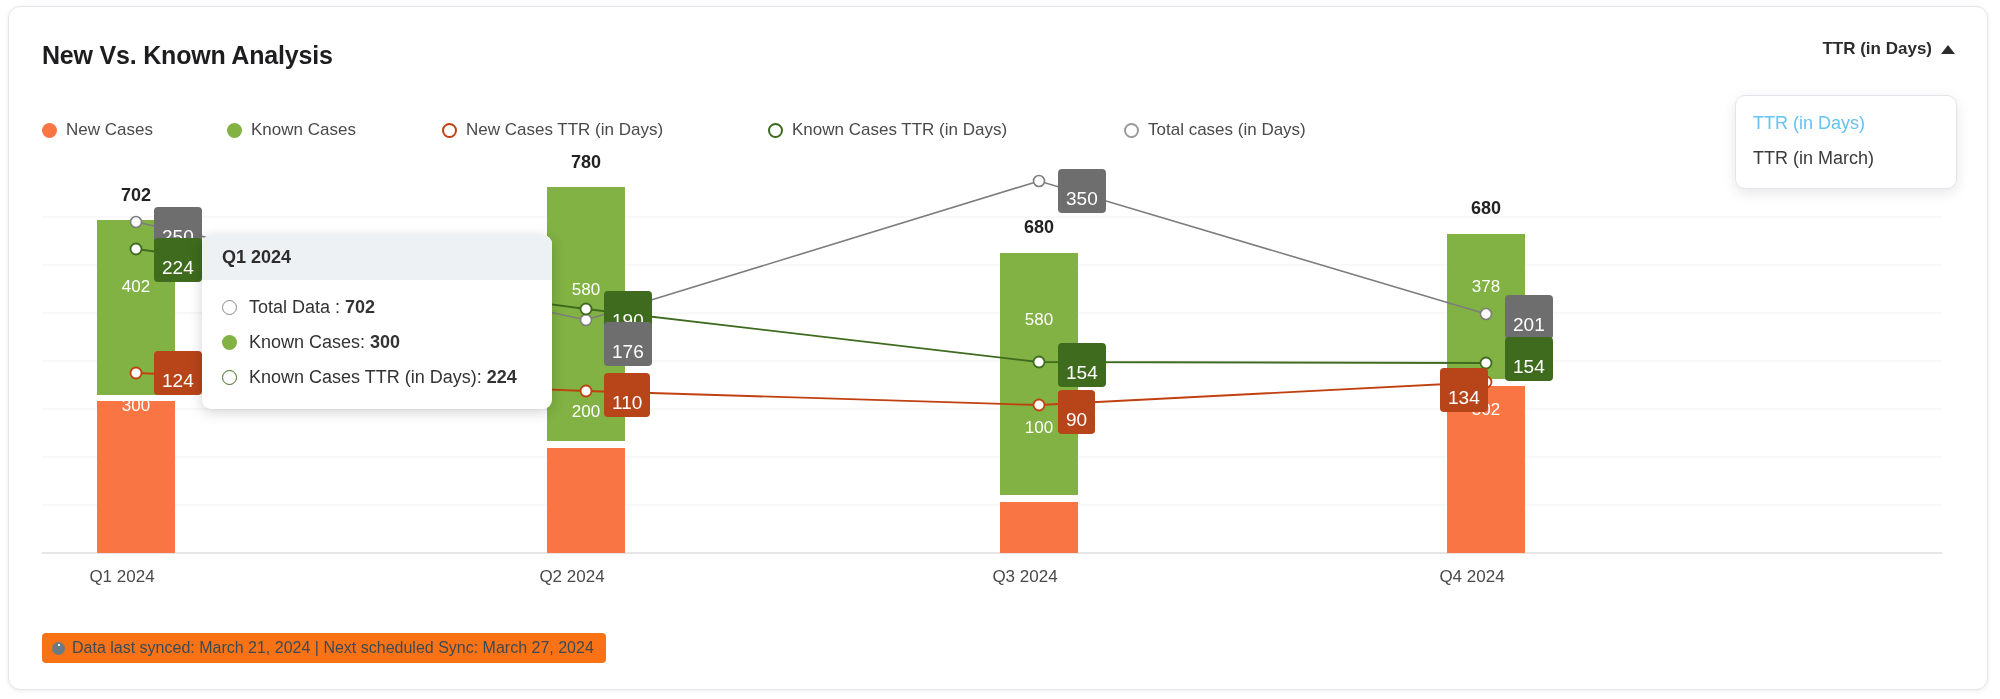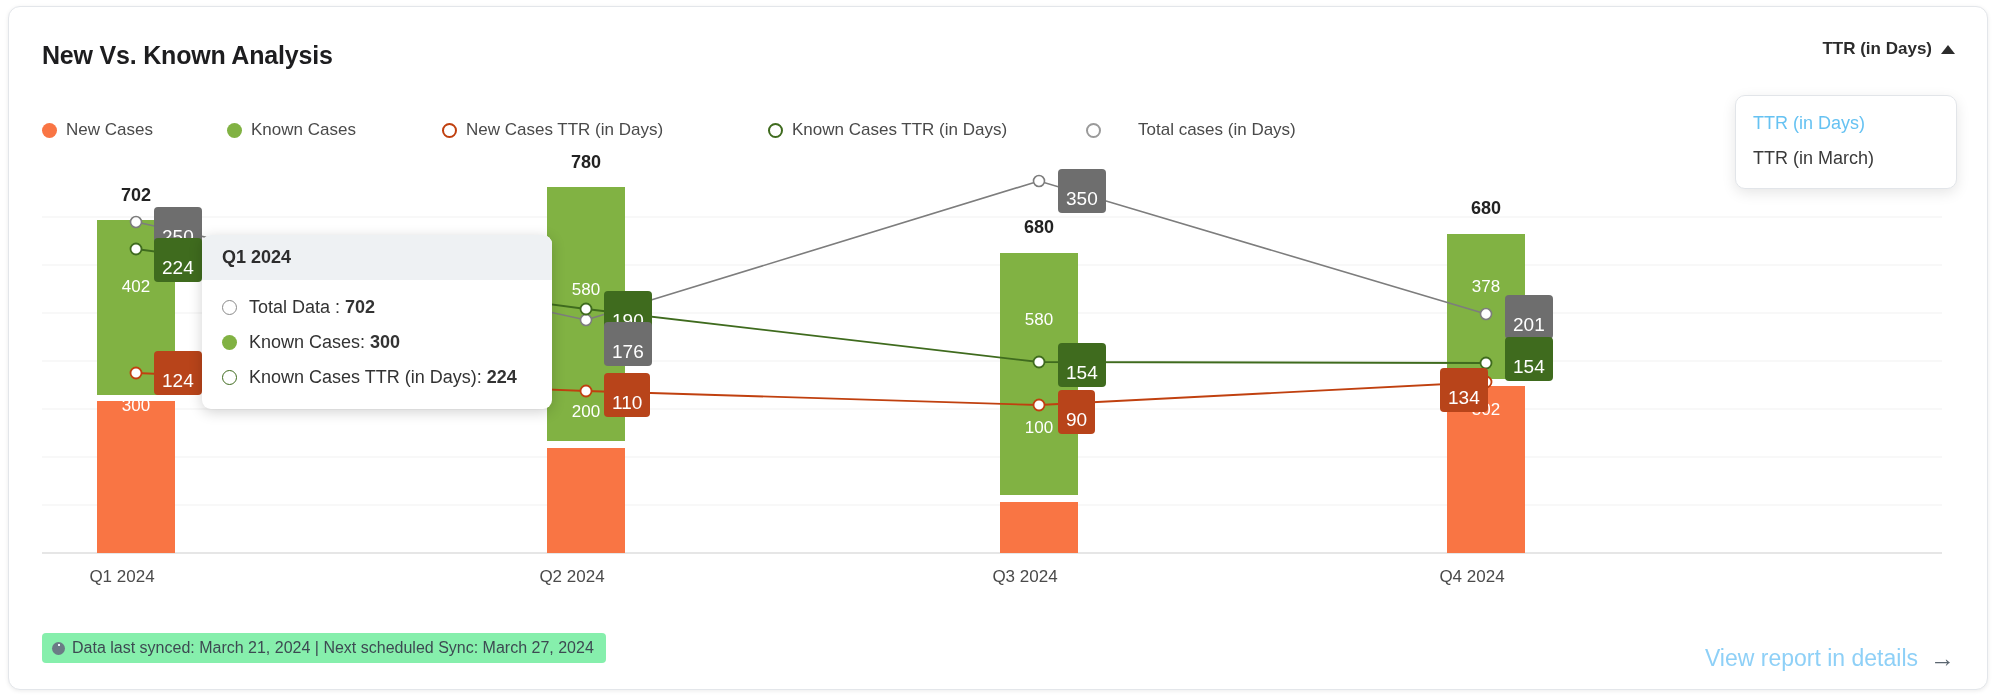--- a/index.html
+++ b/index.html
@@ -73,21 +73,21 @@
   .tooltip .tt-head{background:#eef1f3;padding:12px 0 12px 20px;font-size:18px;font-weight:bold;color:#2d2d2d;}
   .tooltip .tt-body{padding:10px 0 14px 20px;}
   .tt-row{display:flex;align-items:center;height:35px;font-size:18px;color:#333;}
   .tt-dot{width:15px;height:15px;border-radius:50%;margin-right:12px;flex:none;box-sizing:border-box;}
   .tt-dot.hollow{background:transparent;border:1.5px solid;}
   .tt-val{font-weight:bold;margin-left:5px;}
 
   
   .sync{
     position:absolute;left:33px;top:626px;height:30px;
-    background:#86efac;border-radius:4px;
+    background:#f97316;border-radius:4px;
     display:flex;align-items:center;padding:0 12px 0 10px;
     font-size:16px;color:#3d4a52;white-space:nowrap;
   }
   .sync .info-icon{
     width:13px;height:13px;border-radius:50%;background:#6b7b86;margin-right:7px;flex:none;
     position:relative;
   }
   .sync .info-icon::after{content:"";position:absolute;left:5.5px;top:2.5px;width:2px;height:2px;background:#eef6fc;}
   .view-link{
     position:absolute;right:32px;top:638px;
@@ -113,21 +113,21 @@
       <span class="lbl">Known Cases</span>
     </div>
     <div class="lg" style="left:400px;">
       <span class="swatch hollow" style="border-color:#c0400f;"></span>
       <span class="lbl">New Cases TTR (in Days)</span>
     </div>
     <div class="lg" style="left:726px;">
       <span class="swatch hollow" style="border-color:#3f6b1e;"></span>
       <span class="lbl">Known Cases TTR (in Days)</span>
     </div>
-    <div class="lg" style="left:1044px;gap:28px;">
+    <div class="lg" style="left:1082px;">
       <span class="swatch hollow" style="border-color:#9a9a9a;"></span>
       <span class="lbl">Total cases (in Days)</span>
     </div>
   </div>
 
   <div class="metric-btn">
     <span>TTR (in Days)</span>
     <span class="caret-up"></span>
   </div>
   <div class="metric-menu">
@@ -244,18 +244,14 @@
         <span class="tt-val">224</span>
       </div>
     </div>
   </div>
 
   <div class="sync">
     <span class="info-icon"></span>
     <span>Data last synced: March 21, 2024  | Next scheduled Sync: March 27, 2024</span>
   </div>
 
-  <div class="view-link">
-    <span>View report in details</span>
-    <span class="arrow-r">→</span>
-  </div>
 
 </div>
 
 </body></html>

